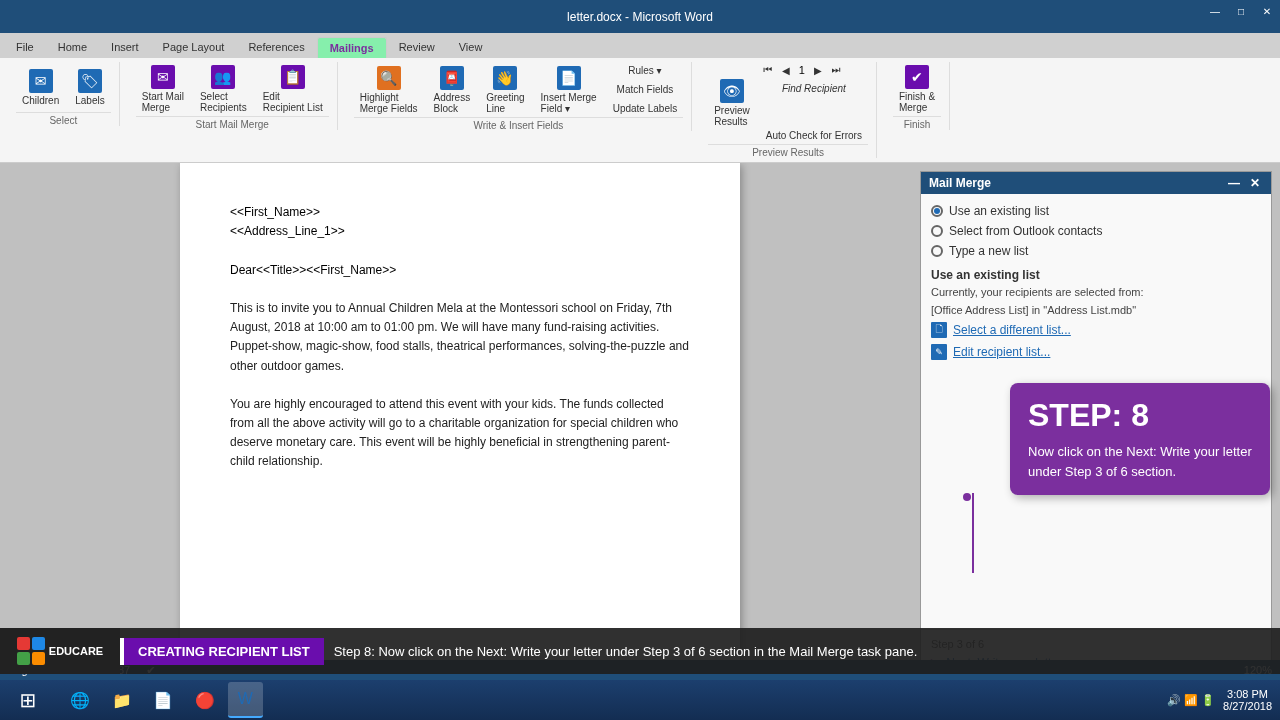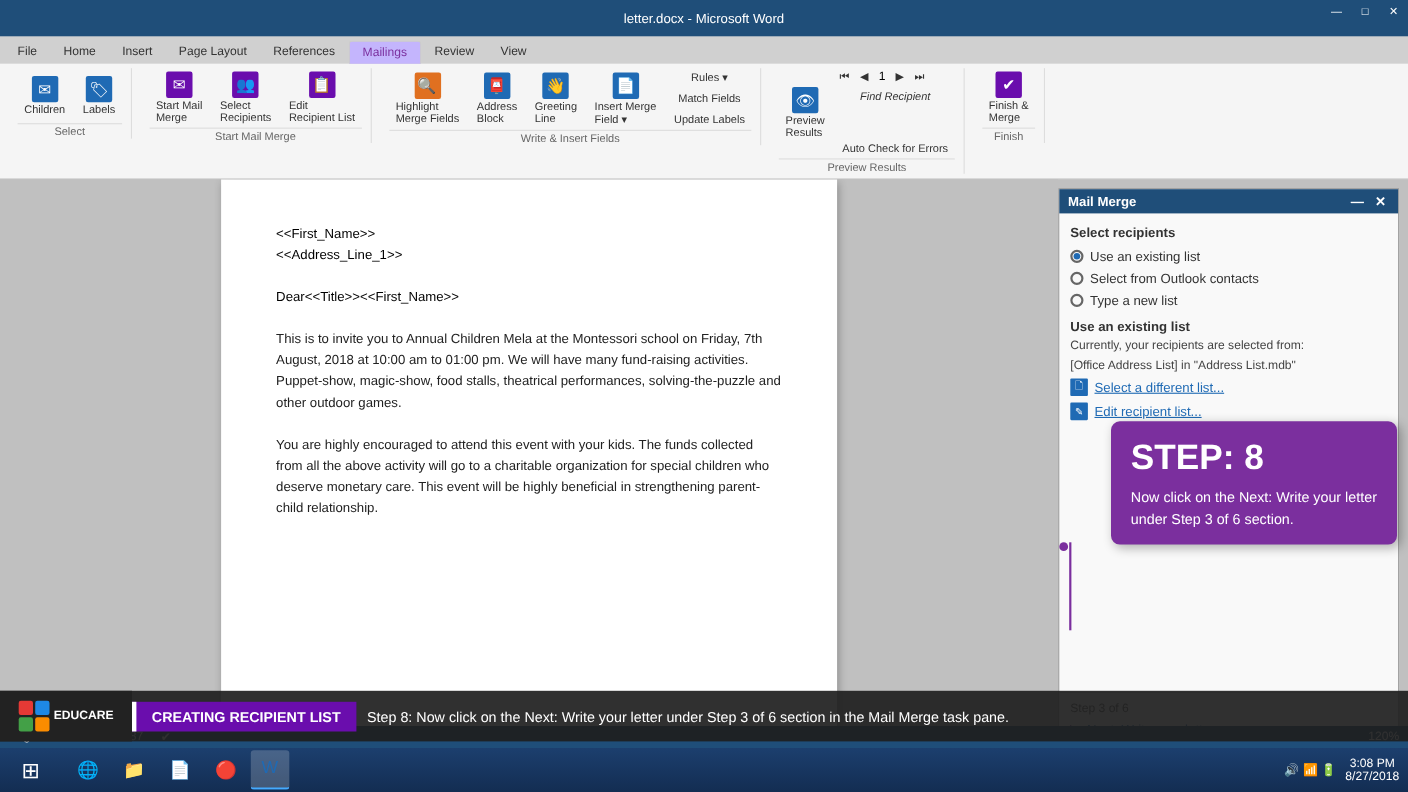--- a/index.html
+++ b/index.html
@@ -46,23 +46,23 @@
       padding-left: 4px;
     }
     .ribbon-tab {
       padding: 4px 12px;
       font-size: 11px;
       cursor: pointer;
       border-radius: 3px 3px 0 0;
       color: #333;
     }
     .ribbon-tab.active {
-      background: #c4b5fd;
+      background: #86efac;
       color: #7b2f9e;
-      font-weight: normal;
+      font-weight: bold;
       border: 1px solid #ccc;
       border-bottom: none;
     }
     .ribbon-content {
       display: flex;
       align-items: flex-start;
       padding: 4px 8px;
       gap: 8px;
       background: #f5f5f5;
       min-height: 72px;
@@ -143,21 +143,21 @@
       font-size: 12px;
       color: #222;
       line-height: 1.6;
     }
     .merge-field {
       color: #000;
     }
 
     
     .mail-merge-panel {
-      width: 310px;
+      width: 352px;
       background: #f9f9f9;
       border-left: 1px solid #aaa;
       border: 1px solid #999;
       margin: 8px 8px 8px 0;
       display: flex;
       flex-direction: column;
       position: relative;
     }
     .panel-title-bar {
       background: #1f4e79;
@@ -538,21 +538,20 @@
 
   <div class="mail-merge-panel">
     <div class="panel-title-bar">
       <span>Mail Merge</span>
       <div style="display:flex;gap:4px;">
         <span class="panel-title-btn">—</span>
         <span class="panel-title-btn">✕</span>
       </div>
     </div>
     <div class="panel-content">
-      <div class="section-title">Select recipients</div>
 
       <div class="radio-option">
         <div class="radio-dot selected"></div>
         <span>Use an existing list</span>
       </div>
       <div class="radio-option">
         <div class="radio-dot"></div>
         <span>Select from Outlook contacts</span>
       </div>
       <div class="radio-option">

